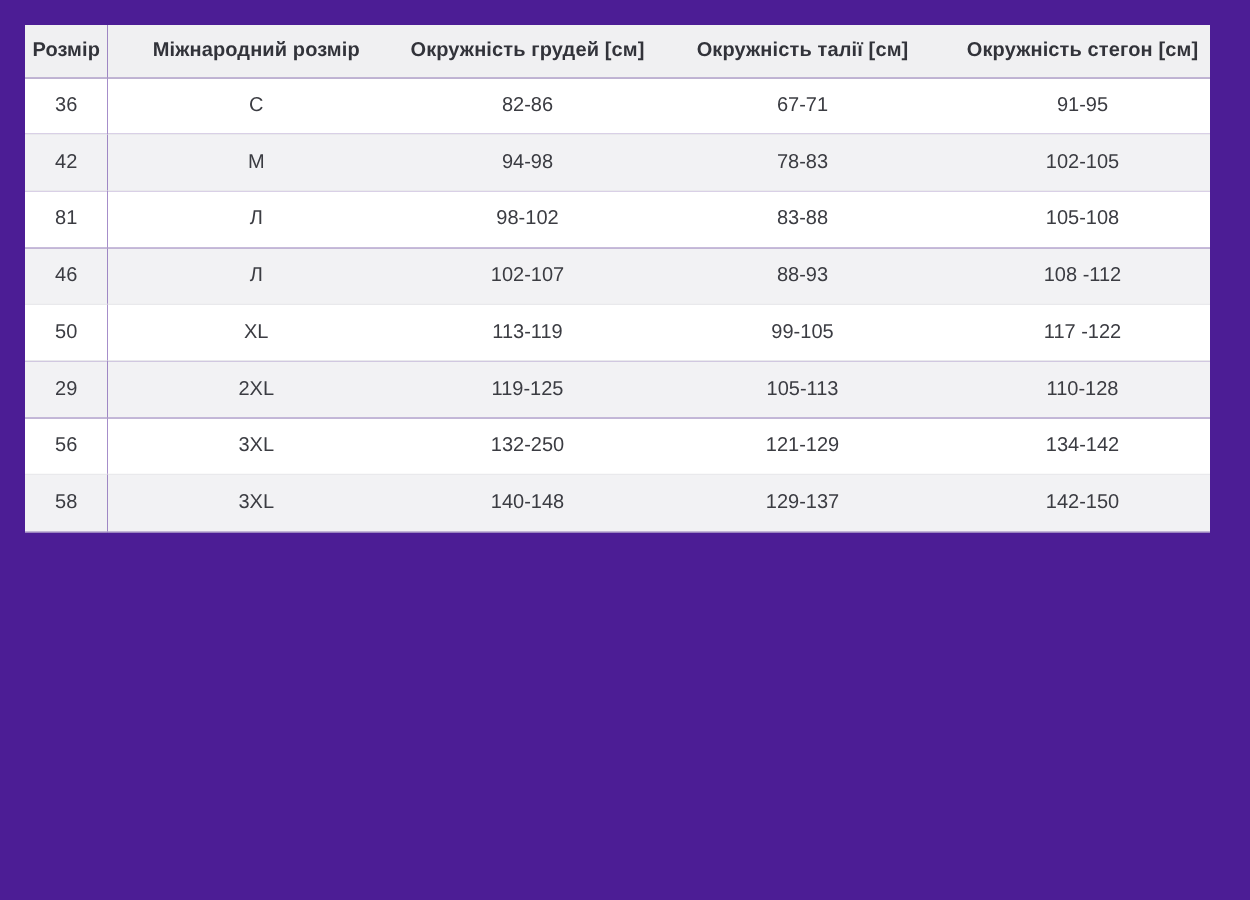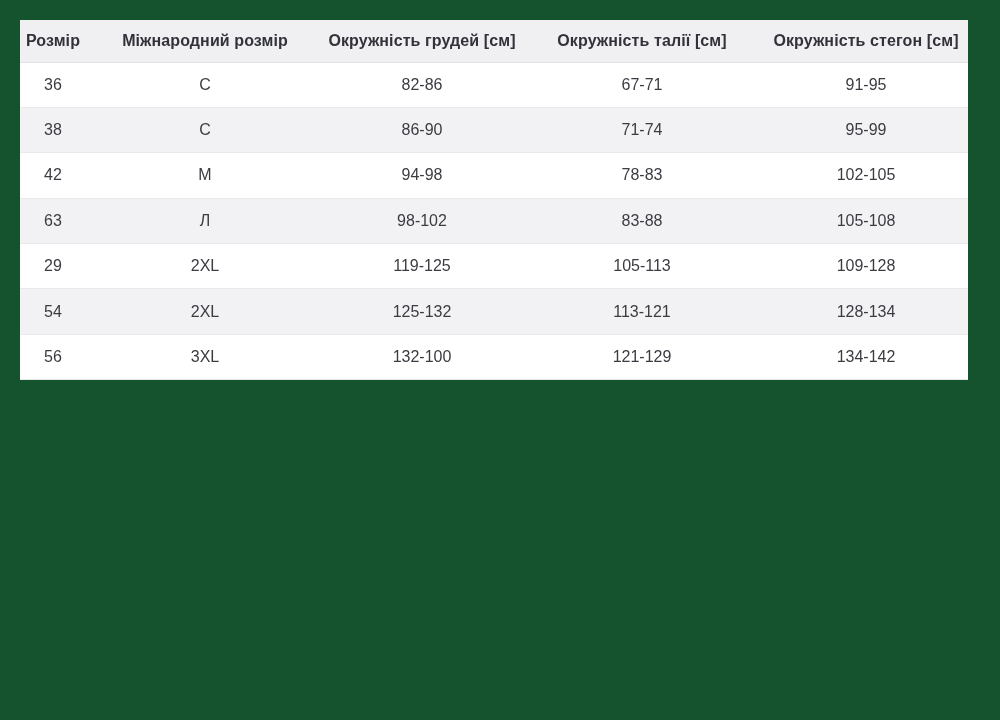--- a/index.html
+++ b/index.html
@@ -8,21 +8,21 @@
     padding: 0;
     background: #ffffff;
     width: 1000px;
     height: 720px;
     font-family: "Liberation Sans", "DejaVu Sans", sans-serif;
   }
   .page {
     position: relative;
     width: 1000px;
     height: 720px;
-    background: #14532d;
+    background: #4c1d95;
     overflow: hidden;
   }
   table.size-table {
     position: absolute;
     left: 20px;
     top: 20px;
     width: 948px;
     border-collapse: collapse;
     table-layout: fixed;
   }
@@ -85,56 +85,63 @@
     </thead>
     <tbody>
         <tr>
           <td>36</td>
           <td>С</td>
           <td>82-86</td>
           <td>67-71</td>
           <td>91-95</td>
         </tr>
         <tr>
-          <td>38</td>
-          <td>С</td>
-          <td>86-90</td>
-          <td>71-74</td>
-          <td>95-99</td>
-        </tr>
-        <tr>
           <td>42</td>
           <td>М</td>
           <td>94-98</td>
           <td>78-83</td>
           <td>102-105</td>
         </tr>
         <tr>
-          <td>63</td>
+          <td>81</td>
           <td>Л</td>
           <td>98-102</td>
           <td>83-88</td>
           <td>105-108</td>
         </tr>
         <tr>
+          <td>46</td>
+          <td>Л</td>
+          <td>102-107</td>
+          <td>88-93</td>
+          <td>108 -112</td>
+        </tr>
+        <tr>
+          <td>50</td>
+          <td>XL</td>
+          <td>113-119</td>
+          <td>99-105</td>
+          <td>117 -122</td>
+        </tr>
+        <tr>
           <td>29</td>
           <td>2XL</td>
           <td>119-125</td>
           <td>105-113</td>
-          <td>109-128</td>
-        </tr>
-        <tr>
-          <td>54</td>
-          <td>2XL</td>
-          <td>125-132</td>
-          <td>113-121</td>
-          <td>128-134</td>
+          <td>110-128</td>
         </tr>
         <tr>
           <td>56</td>
           <td>3XL</td>
-          <td>132-100</td>
+          <td>132-250</td>
           <td>121-129</td>
           <td>134-142</td>
+        </tr>
+        <tr>
+          <td>58</td>
+          <td>3XL</td>
+          <td>140-148</td>
+          <td>129-137</td>
+          <td>142-150</td>
         </tr>
       </tbody>
   </table>
 </div>
 
 </body></html>

